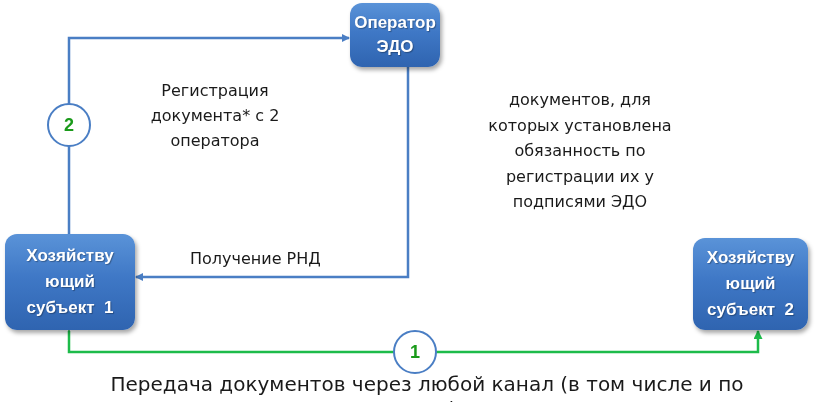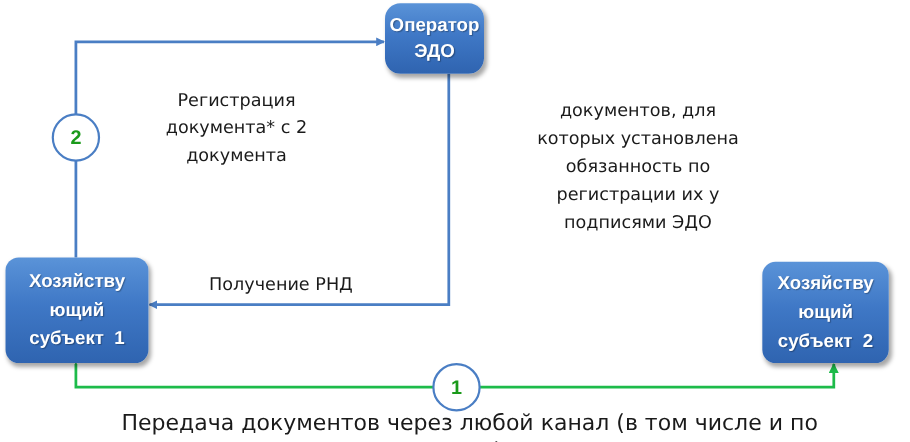--- a/index.html
+++ b/index.html
@@ -14,21 +14,21 @@
     color: #ffffff;
     font-family: "Liberation Sans", sans-serif;
     font-weight: bold;
     font-size: 17px;
     line-height: 26px;
     text-align: center;
     display: flex; flex-direction: column; justify-content: center; align-items: center;
     text-shadow: 1px 1px 1px rgba(0,0,0,0.3);
   }
   .box span { display: block; white-space: pre; }
-  #op { left: 350px; top: 3px; width: 90px; height: 64px; font-size: 17px; line-height: 24px; border-radius: 14px; }
+  #op { left: 350px; top: 3px; width: 90px; height: 64px; font-size: 17px; line-height: 24px; }
   #s1 { left: 5px; top: 234px; width: 130px; height: 96px; }
   #s2 { left: 693px; top: 238px; width: 115px; height: 92px; }
   .circle {
     position: absolute; width: 40px; height: 40px; border-radius: 50%;
     border: 2.5px solid #4a7ec4; background: #ffffff;
     color: #1a9a1a; font-weight: bold; font-size: 18px;
     display: flex; align-items: center; justify-content: center;
     font-family: "Liberation Sans", sans-serif;
   }
   #c2 { left: 47px; top: 103px; }
@@ -81,21 +81,21 @@
     <span>ющий</span>
     <span>субъект  2</span>
   </div>
 
   <div class="circle" id="c2">2</div>
   <div class="circle" id="c1">1</div>
 
   <div class="label" id="reg-label">
     <span>Регистрация</span>
     <span>документа* с 2</span>
-    <span>документа</span>
+    <span>оператора</span>
   </div>
 
   <div class="label" id="rnd-label">Получение РНД</div>
 
   <div class="label" id="note">
     <span>документов, для</span>
     <span>которых установлена</span>
     <span>обязанность по</span>
     <span>регистрации их у</span>
     <span>подписями ЭДО</span>

